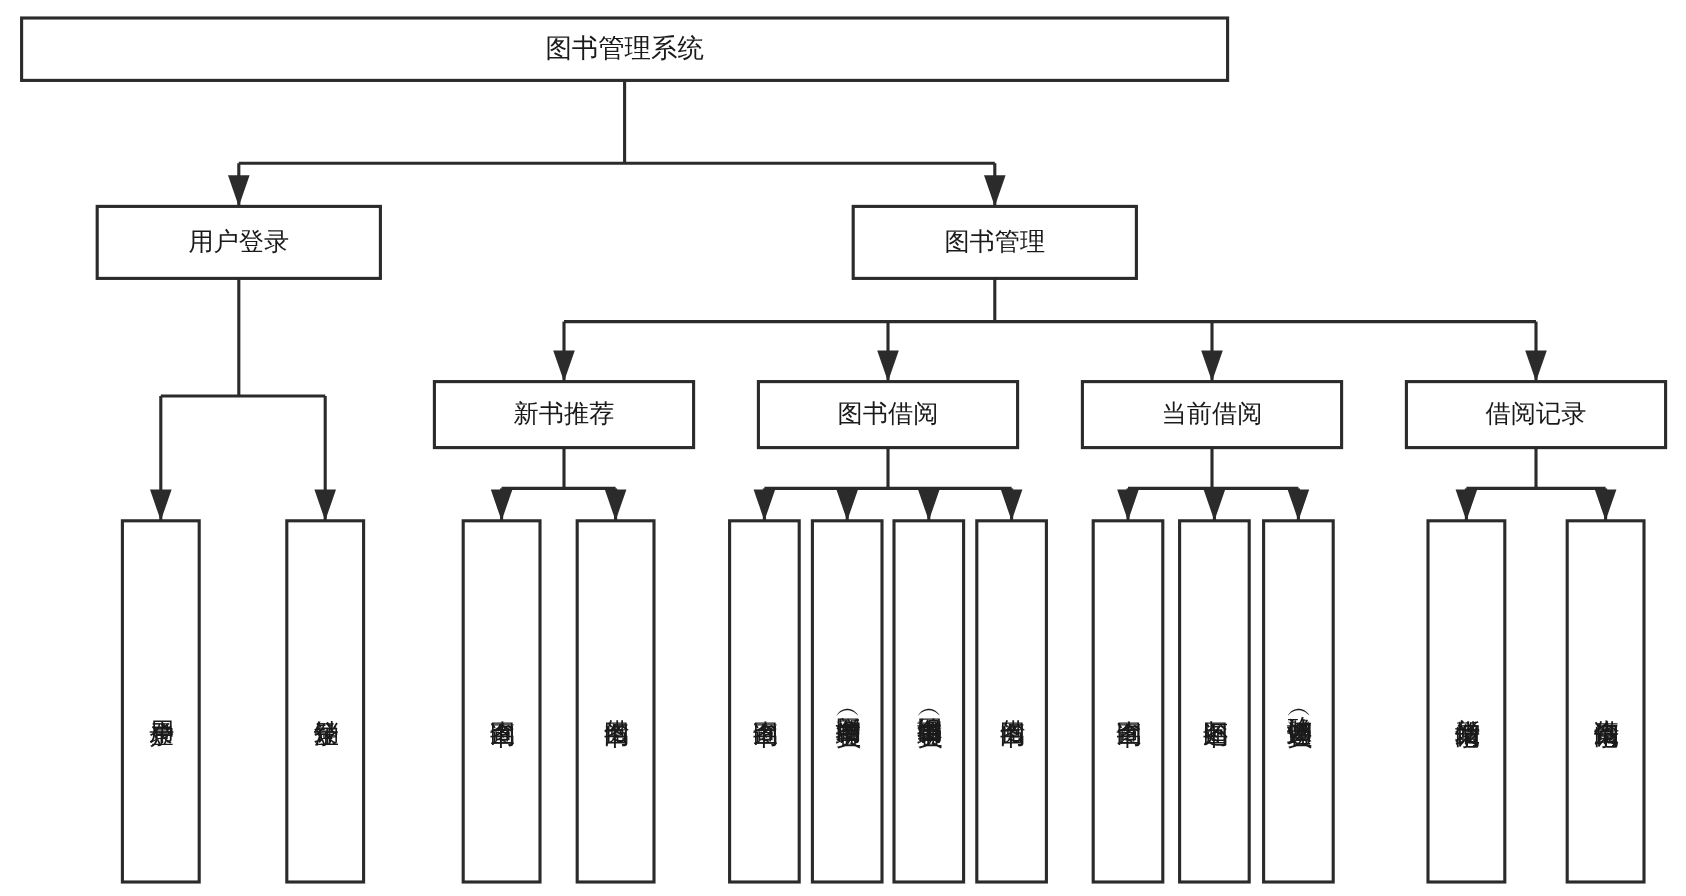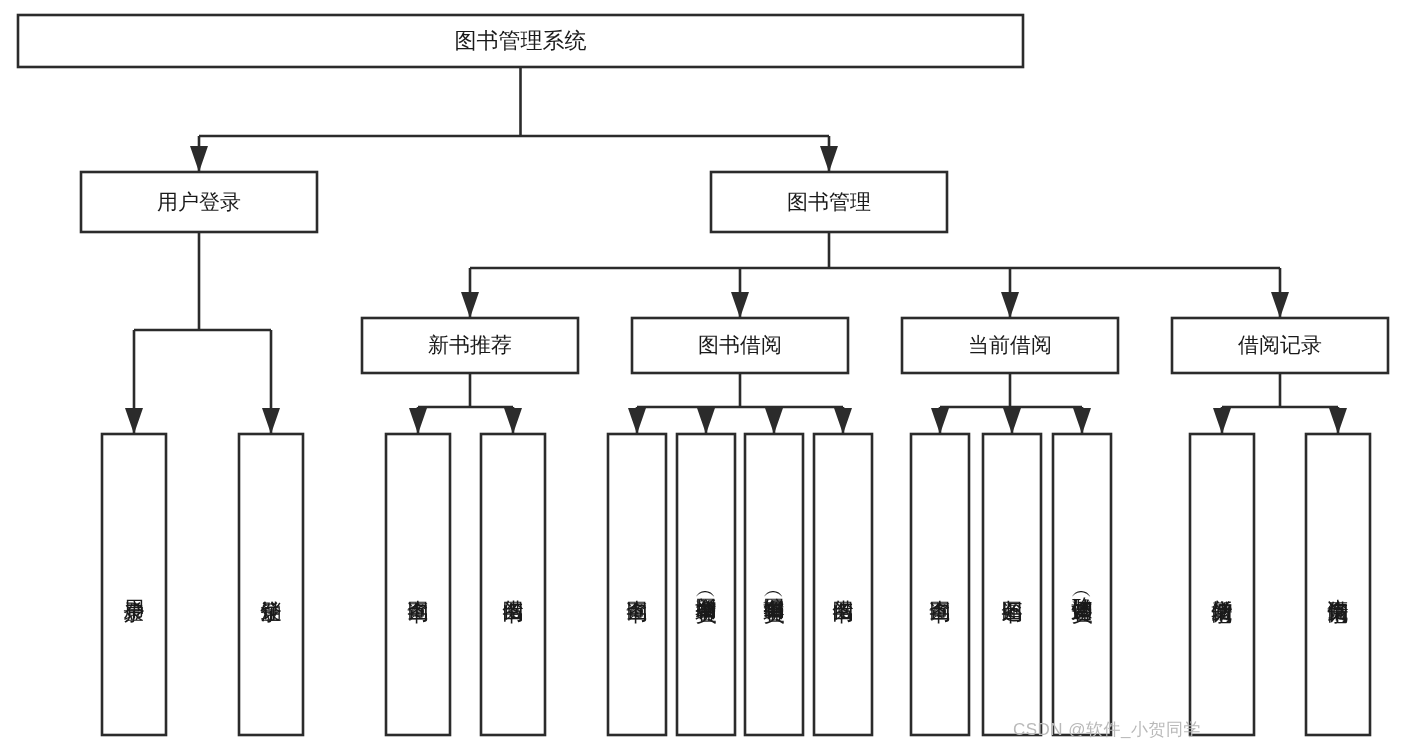--- a/index.html
+++ b/index.html
@@ -211,15 +211,14 @@
         <span class="leaf-label" style="margin-top: 142px;">确认归还（管理员）</span>
       </div>
       <div class="leaf-label-wrap" style="left: 1190px; top: 438px; width: 64px; height: 293px;">
         <span class="leaf-label" style="margin-top: 143.5px;">新增借阅记录</span>
       </div>
       <div class="leaf-label-wrap" style="left: 1306px; top: 438px; width: 64px; height: 293px;">
         <span class="leaf-label" style="margin-top: 143.5px;">查询借阅记录</span>
       </div>
     </div>
 
-  <div class="watermark">CSDN @软件_小贺同学</div>
 
 </div>
 
 </body></html>

